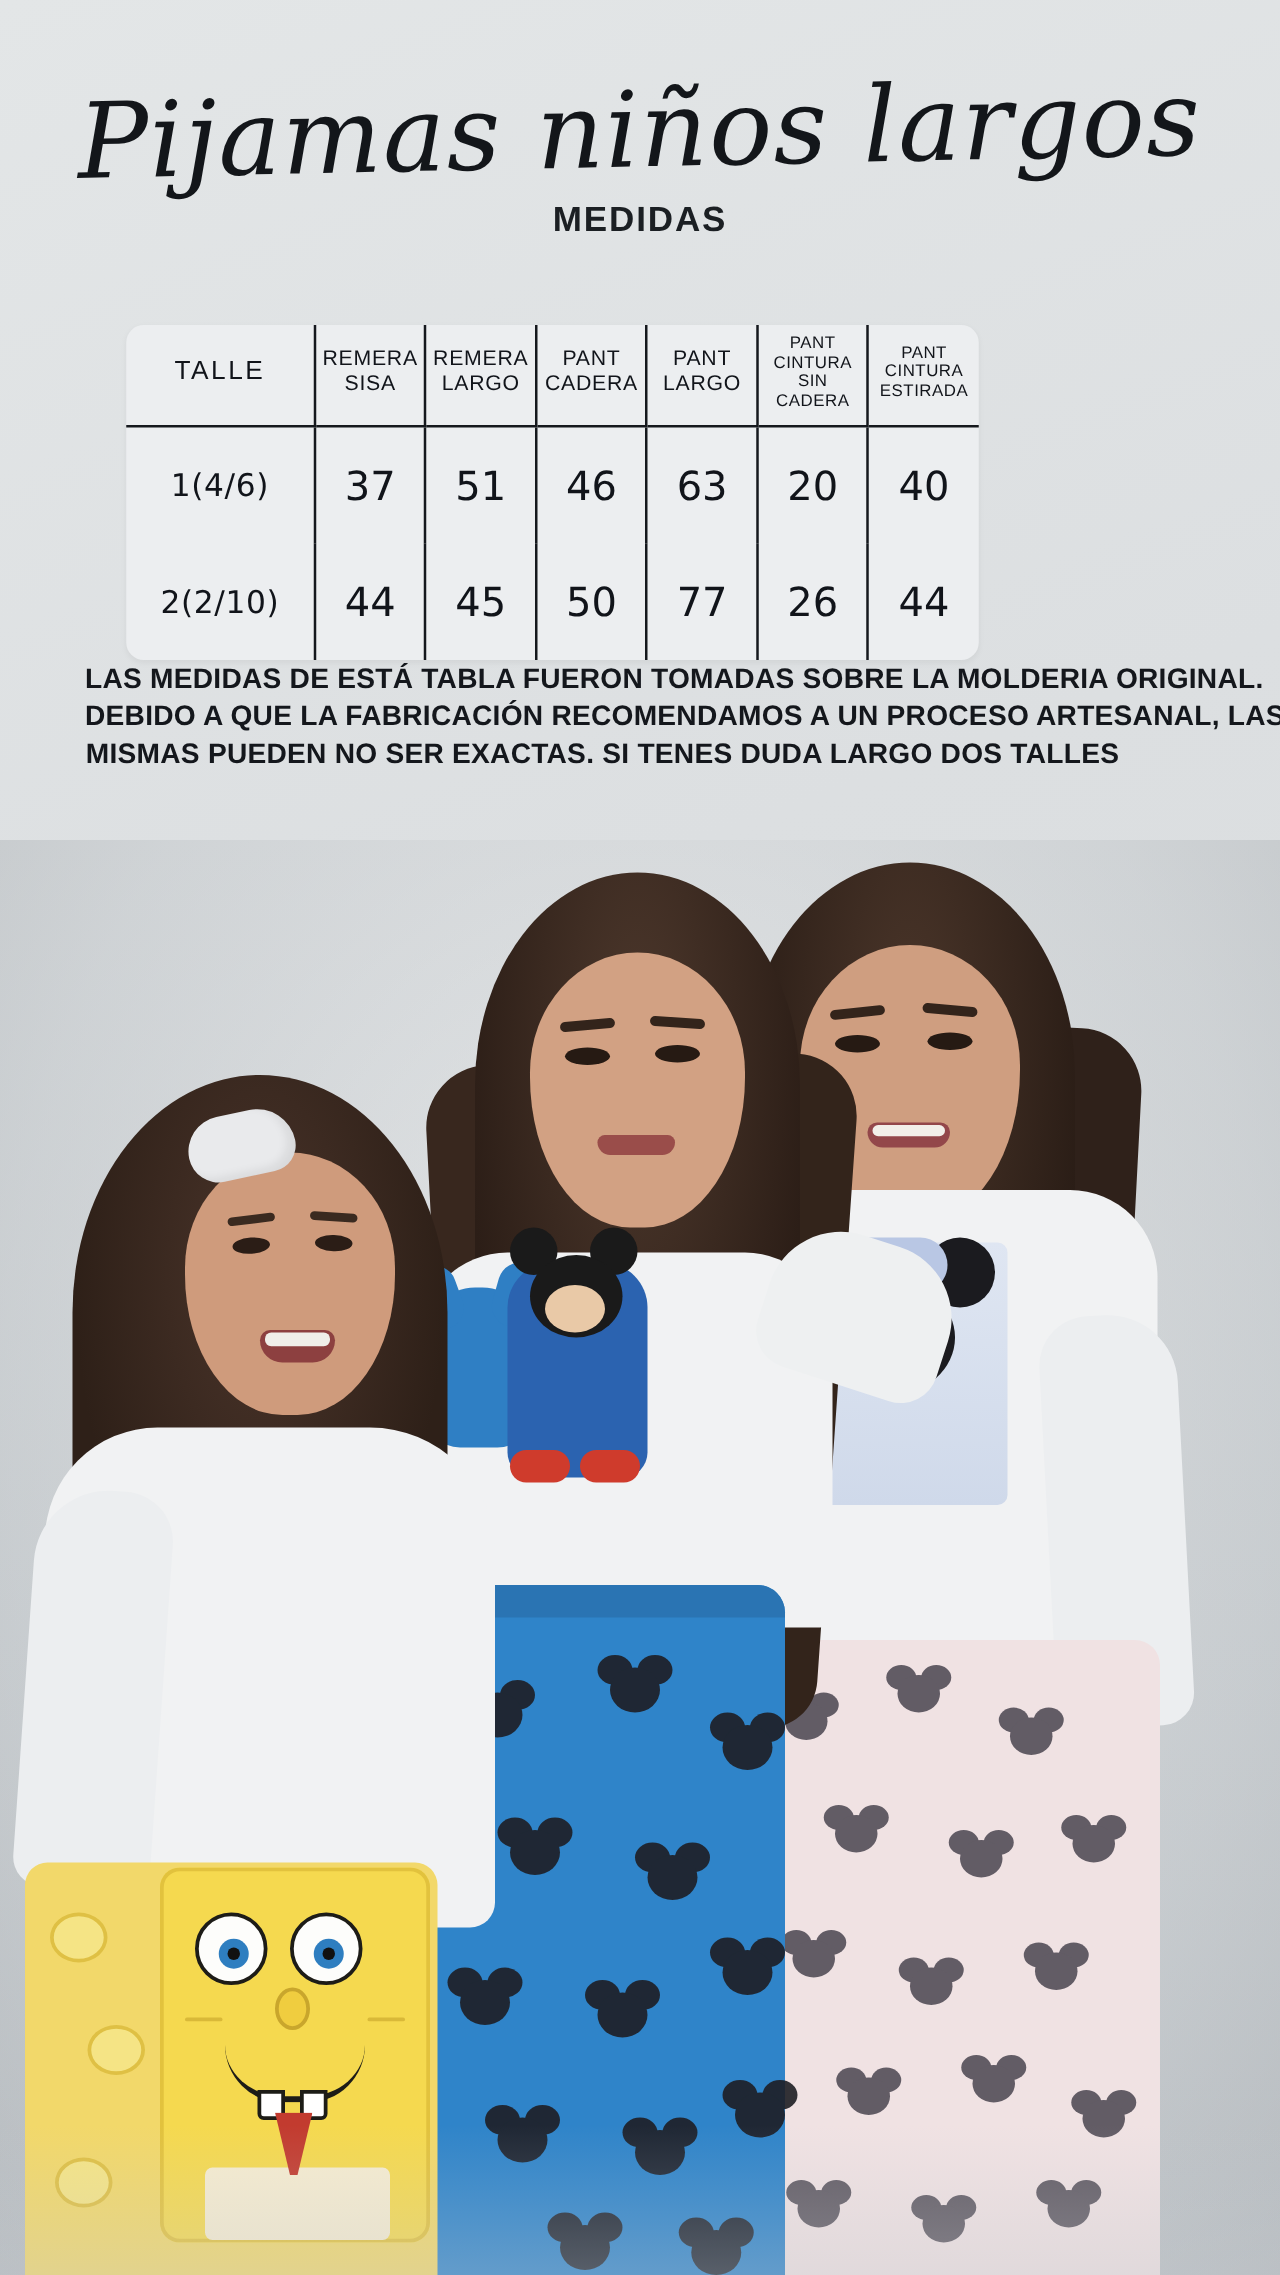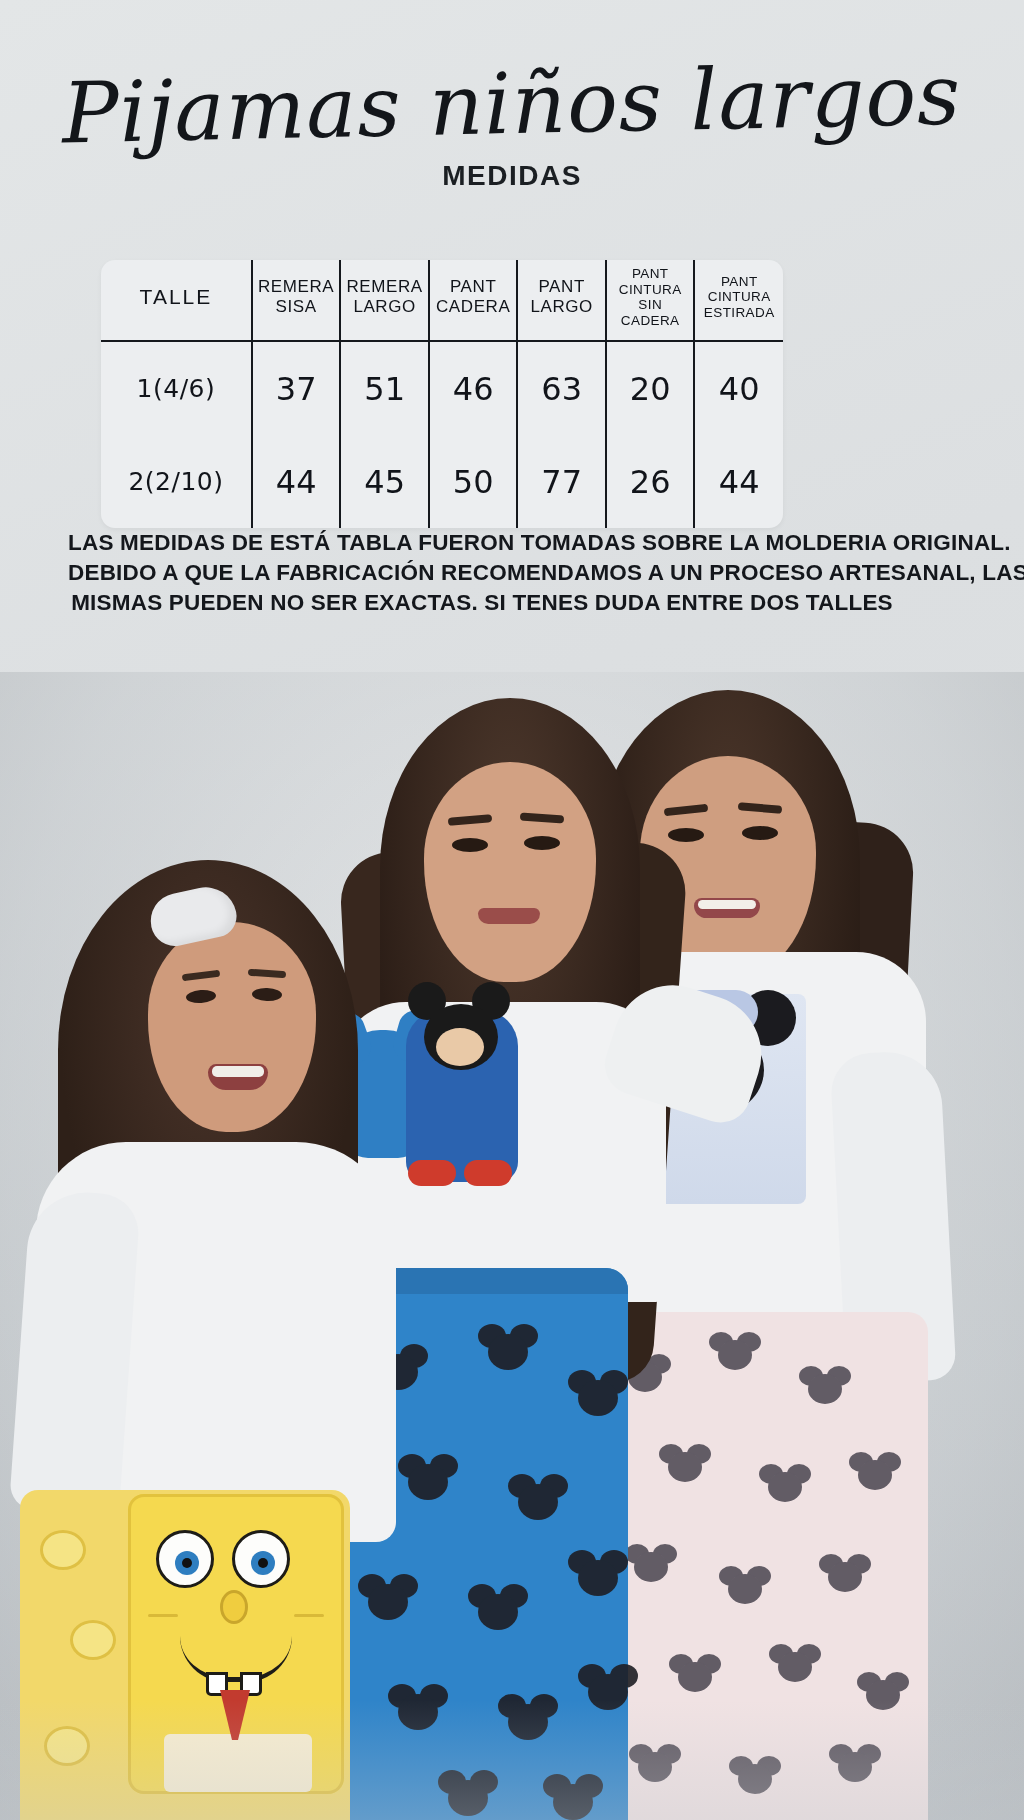--- a/index.html
+++ b/index.html
@@ -333,21 +333,21 @@
           <td class="vsep">26</td>
           <td class="vsep">44</td>
         </tr>
       </tbody>
     </table>
   </div>
 
   <div class="disclaimer">
     <div>LAS MEDIDAS DE ESTÁ TABLA FUERON TOMADAS SOBRE LA MOLDERIA ORIGINAL.</div>
     <div>DEBIDO A QUE LA FABRICACIÓN RECOMENDAMOS A UN PROCESO ARTESANAL, LAS</div>
-    <div>MISMAS PUEDEN NO SER EXACTAS. SI TENES DUDA ENTRE DOS TALLES</div>
+    <div>MISMAS PUEDEN NO SER EXACTAS. SI TENES DUDA LARGO DOS TALLES</div>
   </div>
 
   <div class="photo">
     <div class="bg-vignette"></div>
 
     <div class="fig gC-hair-side-l"></div>
     <div class="fig gC-hair-side-r"></div>
     <div class="fig gC-hair"></div>
     <div class="fig gC-face"></div>
     <div class="fig gC-brow1"></div>

